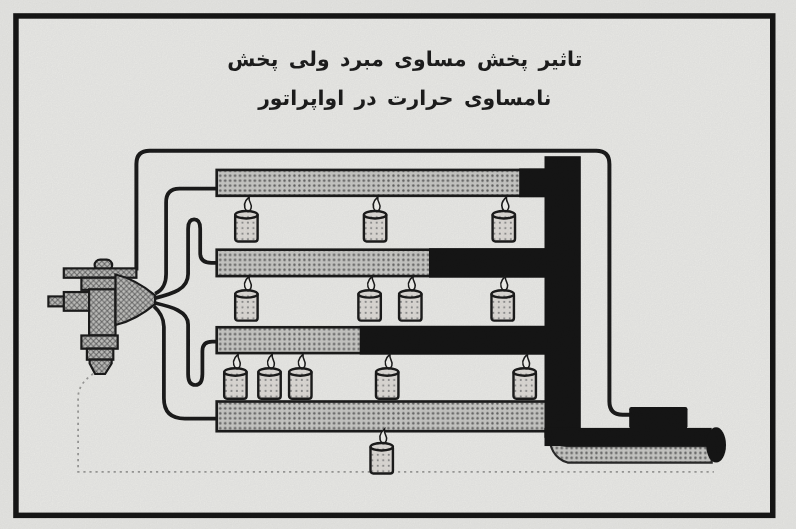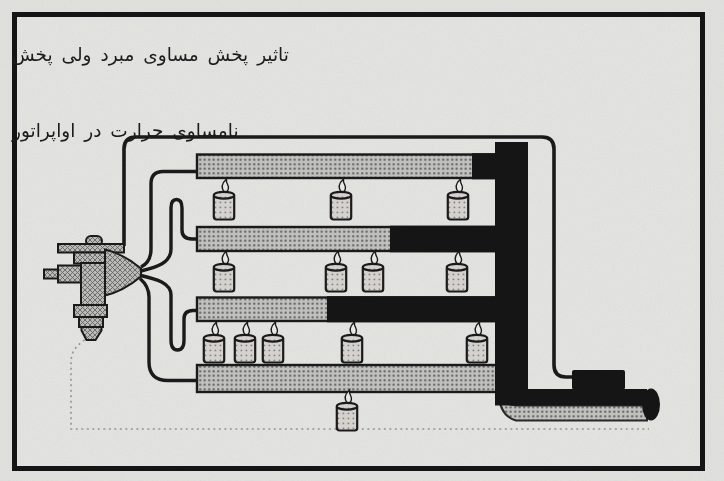--- a/index.html
+++ b/index.html
@@ -1,23 +1,23 @@
 <!DOCTYPE html>
 <html lang="fa"><head>
 <meta charset="utf-8">
 <style>
   html,body{margin:0;padding:0;background:#e8e8e5;}
   #stage{position:relative;width:724px;height:481px;overflow:hidden;
          font-family:"DejaVu Sans",sans-serif;}
   #stage svg{position:absolute;left:0;top:0;}
-  .title-line{position:absolute;left:12px;right:0;text-align:left;direction:rtl;
-      font-family:"DejaVu Sans",sans-serif;font-weight:400;font-size:18.5px;
+  .title-line{position:absolute;left:12px;right:0;text-align:center;direction:rtl;
+      font-family:"DejaVu Sans",sans-serif;font-weight:700;font-size:18.5px;
       color:#1c1c1c;word-spacing:3px;letter-spacing:0;line-height:1.2;}
   #title-line-1{top:44px;}
-  #title-line-2{top:79px;margin-top:41px;}
+  #title-line-2{top:79px;}
 </style>
 </head>
 <body>
 
 <div id="stage">
 
 <svg width="724" height="481" viewBox="0 0 724 481">
   <defs>
 
     <pattern id="ht" width="4.5" height="4.5" patternUnits="userSpaceOnUse">

